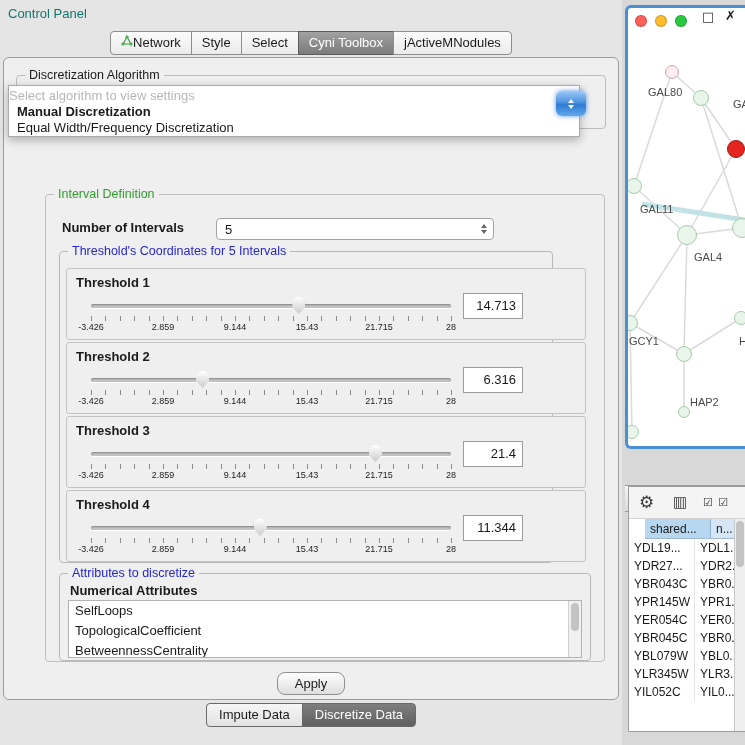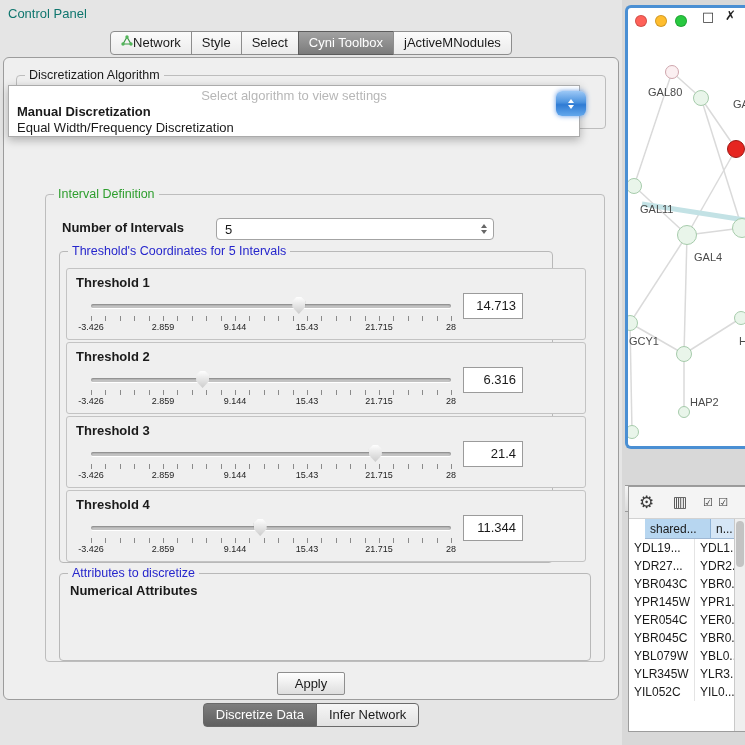--- a/index.html
+++ b/index.html
@@ -18,21 +18,21 @@
   .tab.selected{background:linear-gradient(#a2a2a2,#7b7b7b);color:#fff;border-color:#5c5c5c;}
 
   #main-panel{position:absolute;left:3px;top:57px;width:616px;height:643px;background:#efefef;border:1px solid #9c9c9c;border-radius:6px;}
 
   .group{position:absolute;border:1px solid #bdbdbd;border-radius:4px;}
   .group-label{position:absolute;top:-8px;left:8px;background:#efefef;padding:0 4px;font-size:12.5px;white-space:nowrap;}
   .green{color:#2e9e2e;} .blue{color:#2626cc;}
 
   #grp-algo{left:12px;top:17px;width:590px;height:54px;}
   #algo-popup{position:absolute;left:4px;top:27px;width:572px;height:52px;background:#fff;border:1px solid #ababab;box-shadow:0 3px 9px rgba(0,0,0,.28);z-index:10;}
-  #algo-popup .hint{position:absolute;top:2px;left:0;width:100%;text-align:center;color:#b7b7b7;font-size:13px;}
+  #algo-popup .hint{position:absolute;top:2px;left:0;width:100%;color:#b7b7b7;font-size:13px;}
   #algo-popup .opt1{position:absolute;left:8px;top:18px;font-size:13px;font-weight:bold;}
   #algo-popup .opt2{position:absolute;left:8px;top:34px;font-size:13px;}
   #algo-capsule{position:absolute;left:552px;top:33px;width:30px;height:25px;border-radius:6px;z-index:11;
     background:linear-gradient(#9cc8f6 0%,#4d94e0 45%,#2f7bd4 55%,#63a8ec 100%);
     box-shadow:0 0 5px rgba(90,150,230,.95);display:flex;flex-direction:column;align-items:center;justify-content:center;gap:2px;}
   #algo-capsule i{display:block;width:0;height:0;border:3.5px solid transparent;}
   #algo-capsule i.up{border-bottom:4px solid #fff;border-top:none;}
   #algo-capsule i.dn{border-top:4px solid #fff;border-bottom:none;}
 
   #grp-tabledata{left:12px;top:82px;width:590px;height:48px;}
@@ -60,21 +60,21 @@
   .ruler-labels{position:absolute;left:0;top:27px;width:361px;height:12px;}
   .tick-label{position:absolute;transform:translateX(-50%);font-size:9px;color:#222;white-space:nowrap;}
 
   #grp-attr{left:13px;top:378px;width:532px;height:88px;border:1px solid #b8b8b8;border-radius:4px;position:absolute;}
   #attr-label{position:absolute;left:10px;top:9px;font-size:13px;font-weight:bold;}
   #listbox{position:absolute;left:8px;top:26px;width:514px;height:58px;background:#fff;border:1px solid #b2b2b2;overflow:hidden;}
   .list-item{font-size:13px;line-height:20px;padding-left:6px;white-space:nowrap;}
   #lb-scroll{position:absolute;right:0;top:0;width:13px;height:100%;background:#f1f1f1;border-left:1px solid #cfcfcf;}
   #lb-thumb{position:absolute;left:2px;top:2px;width:8px;height:28px;background:#c4c4c4;border-radius:4px;}
 
-  #apply-btn{position:absolute;left:50%;transform:translateX(-50%);top:614px;width:68px;height:23px;border:1px solid #8f8f8f;border-radius:2px;background:linear-gradient(#ffffff,#dedede);font-size:13px;text-align:center;line-height:21px;}
+  #apply-btn{position:absolute;left:50%;transform:translateX(-50%);top:614px;width:68px;height:23px;border:1px solid #8f8f8f;border-radius:8px;background:linear-gradient(#ffffff,#dedede);font-size:13px;text-align:center;line-height:21px;}
 
   .bottom-tabs{position:absolute;top:703px;left:0;width:622px;display:flex;justify-content:center;}
   .btab{font-size:13px;padding:3px 12px 4px;background:linear-gradient(#f6f6f6,#e2e2e2);border:1px solid #6a6a6a;margin-left:-1px;white-space:nowrap;}
   .btab:first-child{border-radius:4px 0 0 4px;margin-left:0;}
   .btab:last-child{border-radius:0 4px 4px 0;}
   .btab.selected{background:linear-gradient(#7e7e7e,#606060);color:#fff;}
 
   
   #net-window{position:absolute;left:625px;top:5px;width:120px;height:444px;background:#fff;border:3px solid #4a8fd3;border-right:none;border-radius:6px 0 0 6px;overflow:hidden;}
   #net-canvas{position:absolute;left:0;top:0;width:117px;height:438px;overflow:hidden;}
@@ -234,29 +234,37 @@
               <span class="tick-label" style="left: 288px;">21.715</span>
               <span class="tick-label" style="left: 360px;">28</span>
             </div>
         </div>
       </div>
     </div>
 
     <div id="grp-attr">
       <span class="group-label blue">Attributes to discretize</span>
       <div id="attr-label">Numerical Attributes</div>
+      <div id="listbox">
+        <div id="lb-scroll">
+            <div id="lb-thumb"></div>
+          </div>
+      <div class="list-item">SelfLoops</div>
+          <div class="list-item">TopologicalCoefficient</div>
+          <div class="list-item">BetweennessCentrality</div>
+        </div>
     </div>
   </div>
 
   <div id="apply-btn">Apply</div>
 </div>
 
 <div class="bottom-tabs">
+  <div class="btab">Impute Data</div>
   <div class="btab selected">Discretize Data</div>
-  <div class="btab">Infer Network</div>
 </div>
 
 <div id="net-window">
   <div id="net-canvas">
     <svg width="117" height="438" style="position:absolute;left:0;top:0">
         <line x1="44" y1="64" x2="73" y2="90" stroke="#dadada" stroke-width="1.5"></line>
         <line x1="73" y1="90" x2="108" y2="141" stroke="#dadada" stroke-width="1.5"></line>
         <line x1="44" y1="64" x2="6" y2="178" stroke="#dadada" stroke-width="1.5"></line>
         <line x1="108" y1="141" x2="59" y2="227" stroke="#dadada" stroke-width="1.5"></line>
         <line x1="6" y1="178" x2="59" y2="227" stroke="#dadada" stroke-width="1.5"></line>

